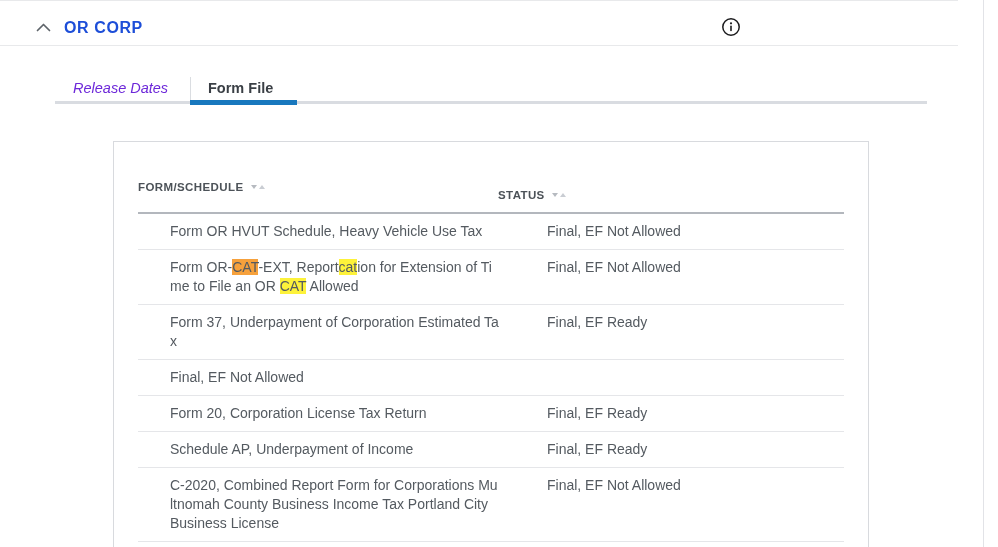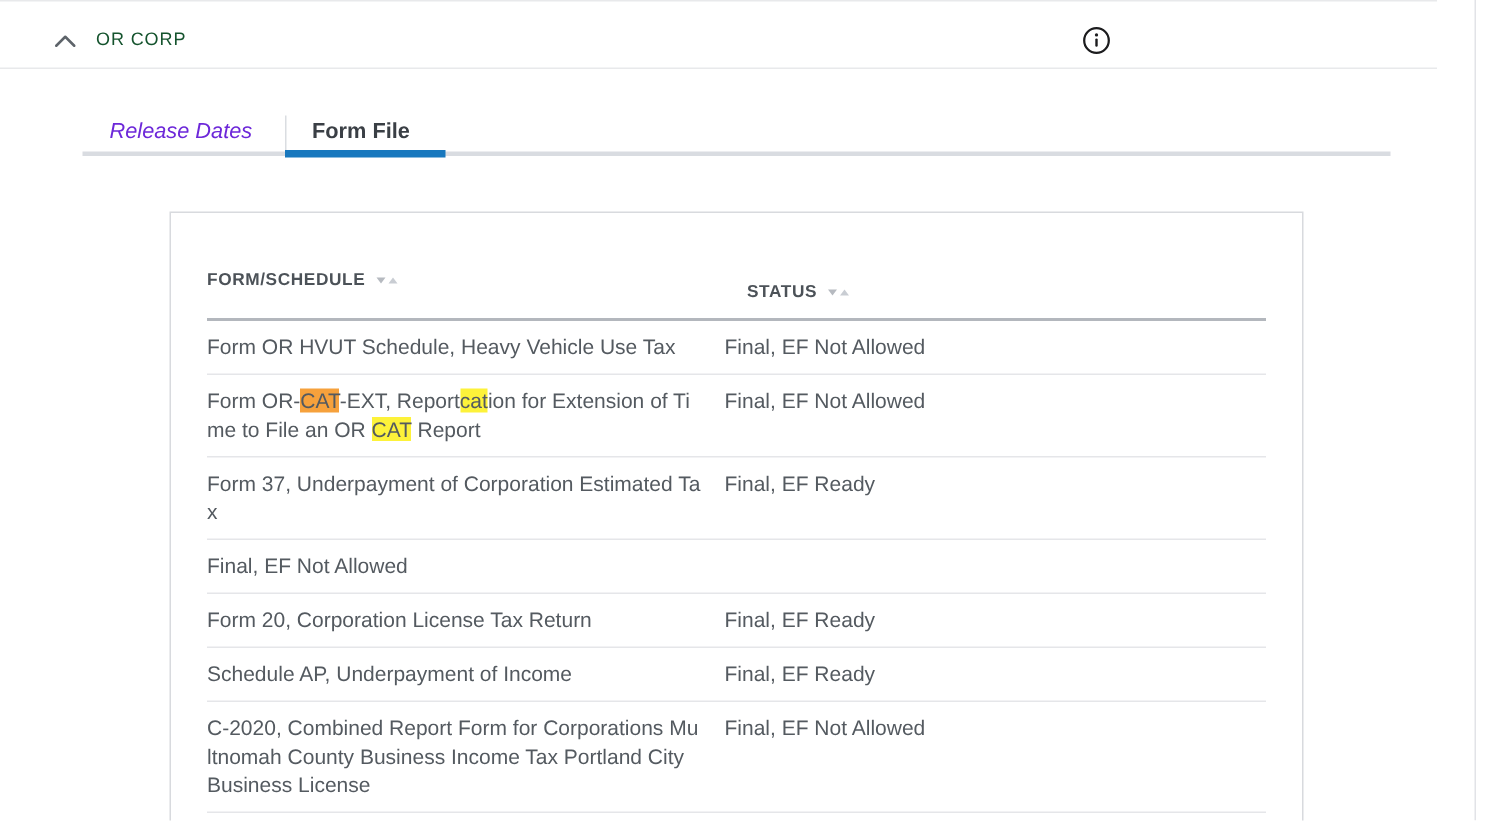--- a/index.html
+++ b/index.html
@@ -7,21 +7,21 @@
     font-family:"Liberation Sans", sans-serif; }
 
   .hline { position:absolute; height:1px; background:#e8e9eb; }
   #top-border { left:0; top:8; width:958px; }
   #panel-divider { left:0; top:45px; width:958px; }
   #right-divider { position:absolute; left:983px; top:0; width:1px; height:547px; background:#e2e3e7; }
 
   
   #panel-header { position:absolute; left:0; top:9px; width:958px; height:36px; display:flex; align-items:center; }
   #collapse-btn { position:absolute; left:33px; top:8px; width:20px; height:20px; background:none; border:none; cursor:pointer; display:flex; align-items:center; justify-content:center; }
-  #panel-title { position:absolute; left:64px; top:10px; font-size:12px; font-weight:400; letter-spacing:.6px; color:#14532d; }
+  #panel-title { position:absolute; left:64px; top:10px; font-size:16px; font-weight:700; letter-spacing:.6px; color:#1d4ed8; }
   #info-btn { position:absolute; left:719px; top:6px; width:24px; height:24px; background:none; border:none; cursor:pointer; display:flex; align-items:center; justify-content:center; }
 
   
   .tab { position:absolute; top:76px; height:24px; line-height:24px; font-size:14.5px; cursor:pointer; }
   #tab-release { left:73px; color:#6d28d9; font-weight:400;font-style:italic; }
   #tab-forminfo { left:208px; color:#3a3f45; font-weight:700; }
   #tab-sep { position:absolute; left:190px; top:77px; width:1px; height:23px; background:#dadde1; }
   #tab-track { position:absolute; left:55px; top:101px; width:872px; height:3px; background:#d9dce1; }
   #tab-underline { position:absolute; left:190px; top:100px; width:107px; height:5px; background:#1878be; }
 
@@ -30,21 +30,21 @@
     border:1px solid #d8dade; padding:17px 24px 0 24px; }
   #thead { display:flex; padding:13px 0 11px 0; border-bottom:2px solid #b3b7bd; }
   .th { font-size:11.5px; font-weight:700; letter-spacing:.4px; color:#4c5258; display:flex; align-items:center; cursor:pointer;text-align:right; }
   .th-form { width:360px; }
   .th-status { flex:1;margin-top:17px; }
   .sort-icons { display:inline-flex; align-items:center; gap:2px; margin-left:7px; }
   .tri-down { width:0; height:0; border-left:3.5px solid transparent; border-right:3.5px solid transparent; border-top:4.5px solid #b6bac0; }
   .tri-up { width:0; height:0; border-left:3.5px solid transparent; border-right:3.5px solid transparent; border-bottom:4.5px solid #c9cdd3; }
 
   .trow { display:flex; padding:8px 0; border-bottom:1px solid #e5e6e9; }
-  .cell { font-size:14px; line-height:19px; color:#545a60; }
+  .cell { font-size:14px; line-height:19px; color:#545a60;margin-left:32px; }
   .form-cell { width:345px; padding-right:15px; word-break:break-all; }
   .status-cell { flex:1; }
   .hl-yellow { background:var(--hl-yellow); }
   .hl-orange { background:var(--hl-orange); }
 
   svg { display:block; }
 </style>
 </head>
 <body>
 
@@ -94,21 +94,21 @@
           <span class="tri-up"></span>
         </span>
     </div>
   </div>
   <div id="tbody">
       <div class="trow">
         <div class="cell form-cell"><span>Form OR HVUT Schedule, Heavy Vehicle Use Tax</span></div>
         <div class="cell status-cell">Final, EF Not Allowed</div>
       </div>
       <div class="trow">
-        <div class="cell form-cell"><span>Form OR-</span><span class="hl-orange">CAT</span><span>-EXT, Report</span><span class="hl-yellow">cat</span><span>ion for Extension of Time to File an OR </span><span class="hl-yellow">CAT</span><span> Report</span></div>
+        <div class="cell form-cell"><span>Form OR-</span><span class="hl-orange">CAT</span><span>-EXT, Report</span><span class="hl-yellow">cat</span><span>ion for Extension of Time to File an OR </span><span class="hl-yellow">CAT</span><span> Allowed</span></div>
         <div class="cell status-cell">Final, EF Not Allowed</div>
       </div>
       <div class="trow">
         <div class="cell form-cell"><span>Form 37, Underpayment of Corporation Estimated Tax</span></div>
         <div class="cell status-cell">Final, EF Ready</div>
       </div>
       <div class="trow">
         <div class="cell status-cell">Final, EF Not Allowed</div>
       </div>
       <div class="trow">

